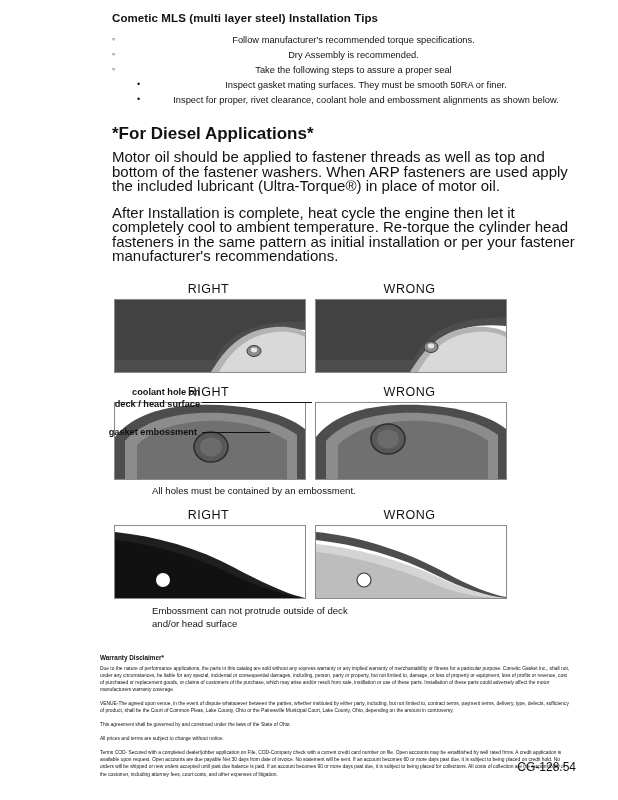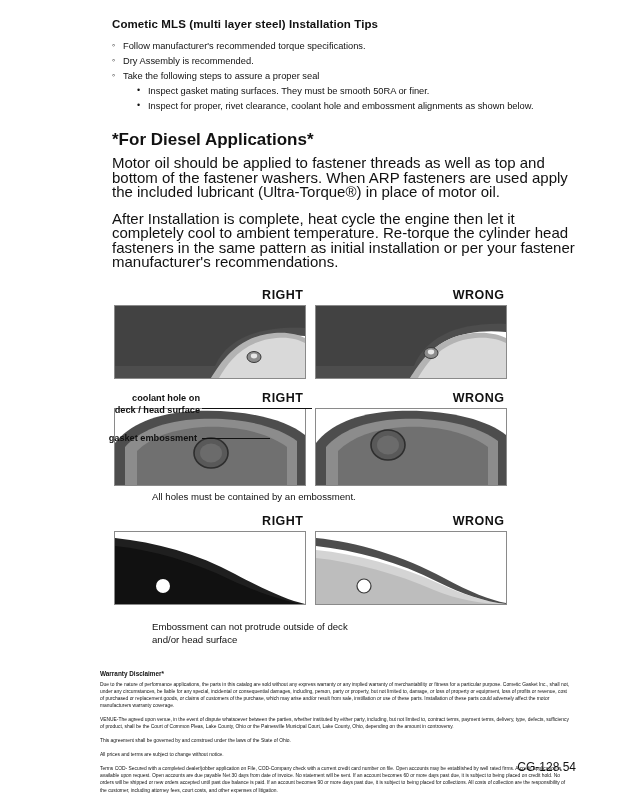--- a/index.html
+++ b/index.html
@@ -13,38 +13,39 @@
     font-family: "Liberation Sans", sans-serif;
     color: #111111;
     position: relative;
     overflow: hidden;
   }
   .page {
     position: relative;
     width: 618px;
     height: 796px;
     box-sizing: border-box;
-    padding: 18px 34px 10px 34px;
+    padding: 12px 34px 10px 34px;
   }
   h1.title {
     font-size: 11.5px;
     font-weight: bold;
     margin: 0 0 9px 78px;
     letter-spacing: 0.1px;
   }
   ul.bullets {
     list-style: none;
     margin: 0 0 0 78px;
     padding: 0;
     font-size: 9.3px;
     line-height: 15px;
   }
   ul.bullets > li {
     position: relative;
     padding-left: 11px;
+    text-align: center;
   }
   ul.bullets > li::before {
     content: "\25E6";
     position: absolute;
     left: 0;
     top: -1px;
     font-size: 9px;
     color: #111;
   }
   ul.subbullets {
@@ -85,43 +86,43 @@
   }
   .fig-row {
     display: flex;
     justify-content: center;
     gap: 11px;
   }
   .fig-col {
     width: 190px;
   }
   .fig-label {
-    text-align: right;
+    text-align: center;
     font-size: 12.5px;
-    font-weight: bold;
+    font-weight: normal;
     letter-spacing: 0.5px;
     margin-bottom: 3px;
   }
   .fig-box {
     width: 190px;
     height: 72px;
     border: 1px solid #8a8a8a;
     background: #ffffff;
     overflow: hidden;
     position: relative;
   }
   .fig-box.tall { height: 76px; }
   .fig-box svg { display: block; }
   .caption {
     font-size: 9.6px;
     margin: 5px 0 0 118px;
   }
   .caption2 {
     font-size: 9.6px;
-    margin: 15px 0 0 118px;
+    margin: 5px 0 0 118px;
     line-height: 13px;
   }
   .annot {
     position: absolute;
     font-size: 9.2px;
     text-align: right;
     line-height: 12px;
     font-weight: bold;
   }
   .annot-line {

